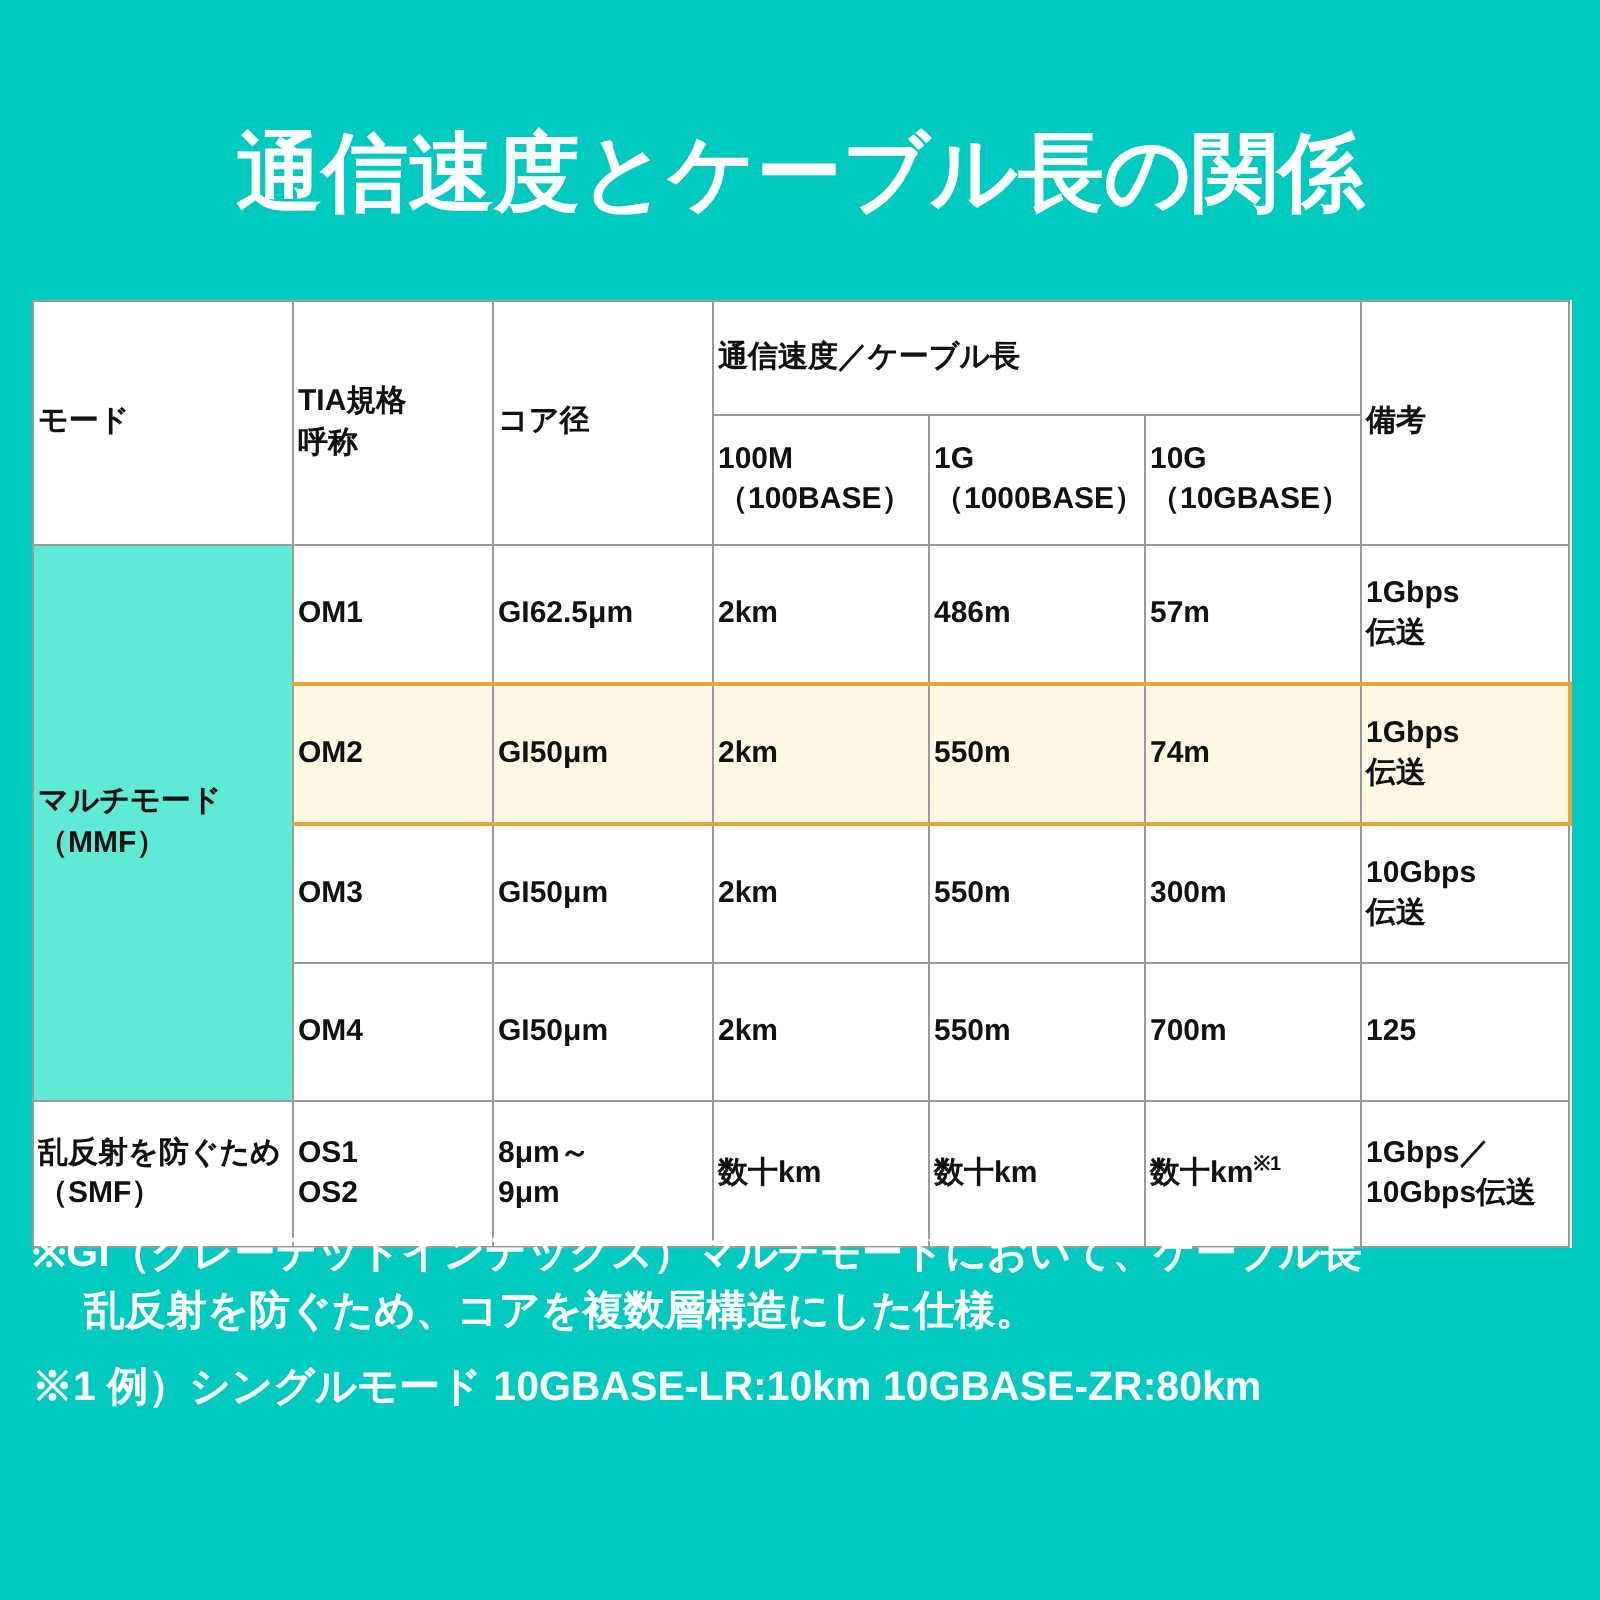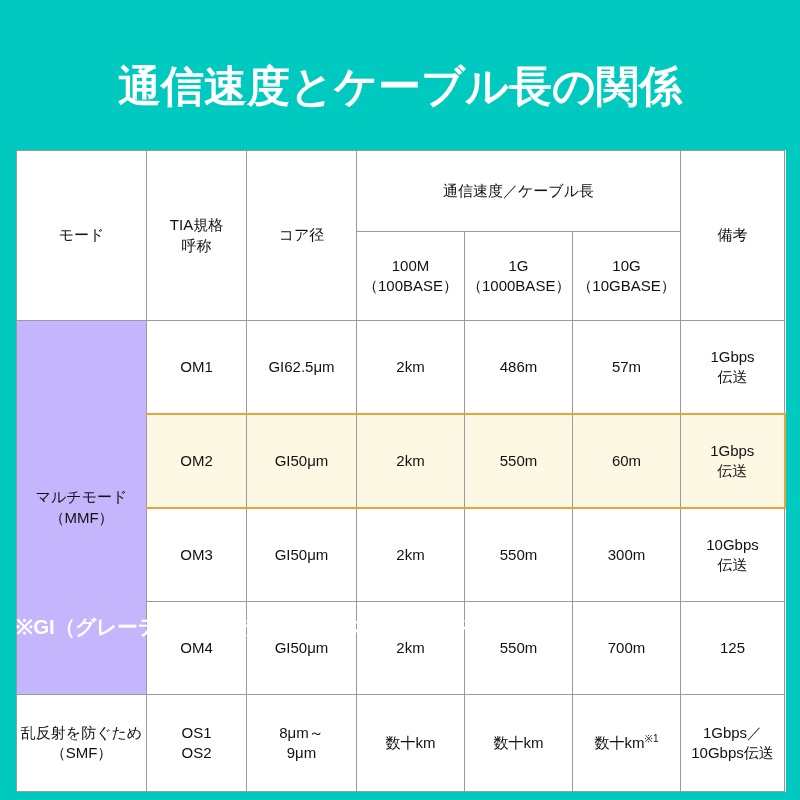--- a/index.html
+++ b/index.html
@@ -38,42 +38,42 @@
     width: 768px;
   }
   table.spec {
     border-collapse: collapse;
     width: 768px;
     background: #ffffff;
     table-layout: fixed;
   }
   table.spec td, table.spec th {
     border: 1px solid #9a9a9a;
-    text-align: center;
+    text-align: left;
     vertical-align: middle;
-    font-weight: normal;
+    font-weight: bold;
     color: #111111;
     font-size: 15px;
     line-height: 1.35;
-    padding: 20px 2px;
+    padding: 8px 2px;
   }
   table.spec th {
     font-size: 15px;
   }
   .h-mode { width: 130px; }
   .h-tia { width: 100px; }
   .h-core { width: 110px; }
   .h-sp { width: 108px; }
   .h-note { width: 104px; }
 
   tr.head1 th { height: 40px; }
   tr.head2 th { height: 48px; }
 
   td.mode-cell {
-    background: #c4b5fd;
+    background: #5eead4;
     border: 2px solid #e8a33d;
     font-size: 15px;
   }
   td.smf-cell {
     font-size: 15px;
   }
   tr.row-om1 td { height: 52px; }
   tr.row-om2 td { height: 52px; background: #fdf8e3; }
   tr.row-om2 td.om2-edge { border-top: 2px solid #e8a33d; border-bottom: 2px solid #e8a33d; }
   tr.row-om2 td.om2-last { border-right: 2px solid #e8a33d; }
@@ -158,21 +158,21 @@
             <span>1Gbps</span><br>
             <span>伝送</span>
           </td>
         </tr>
 
         <tr class="row-om2">
           <td class="om2-edge">OM2</td>
           <td class="om2-edge">GI50μm</td>
           <td class="om2-edge">2km</td>
           <td class="om2-edge">550m</td>
-          <td class="om2-edge">60m</td>
+          <td class="om2-edge">74m</td>
           <td class="om2-edge om2-last">
             <span>1Gbps</span><br>
             <span>伝送</span>
           </td>
         </tr>
 
         <tr class="row-om3">
           <td>OM3</td>
           <td>GI50μm</td>
           <td>2km</td>
@@ -212,16 +212,18 @@
           <td>
             <span>1Gbps／</span><br>
             <span>10Gbps伝送</span>
           </td>
         </tr>
       </tbody>
     </table>
   </div>
 
   <div class="notes">
-    <div class="n-line">※GI（グレーテッドインデックス）マルチモードにおいて、光送信の際</div>
+    <div class="n-line">※GI（グレーテッドインデックス）マルチモードにおいて、ケーブル長</div>
+    <div class="n-line indent">乱反射を防ぐため、コアを複数層構造にした仕様。</div>
+    <div class="n-line gap">※1 例）シングルモード 10GBASE-LR:10km 10GBASE-ZR:80km</div>
   </div>
 
 </div>
 
 </body></html>

